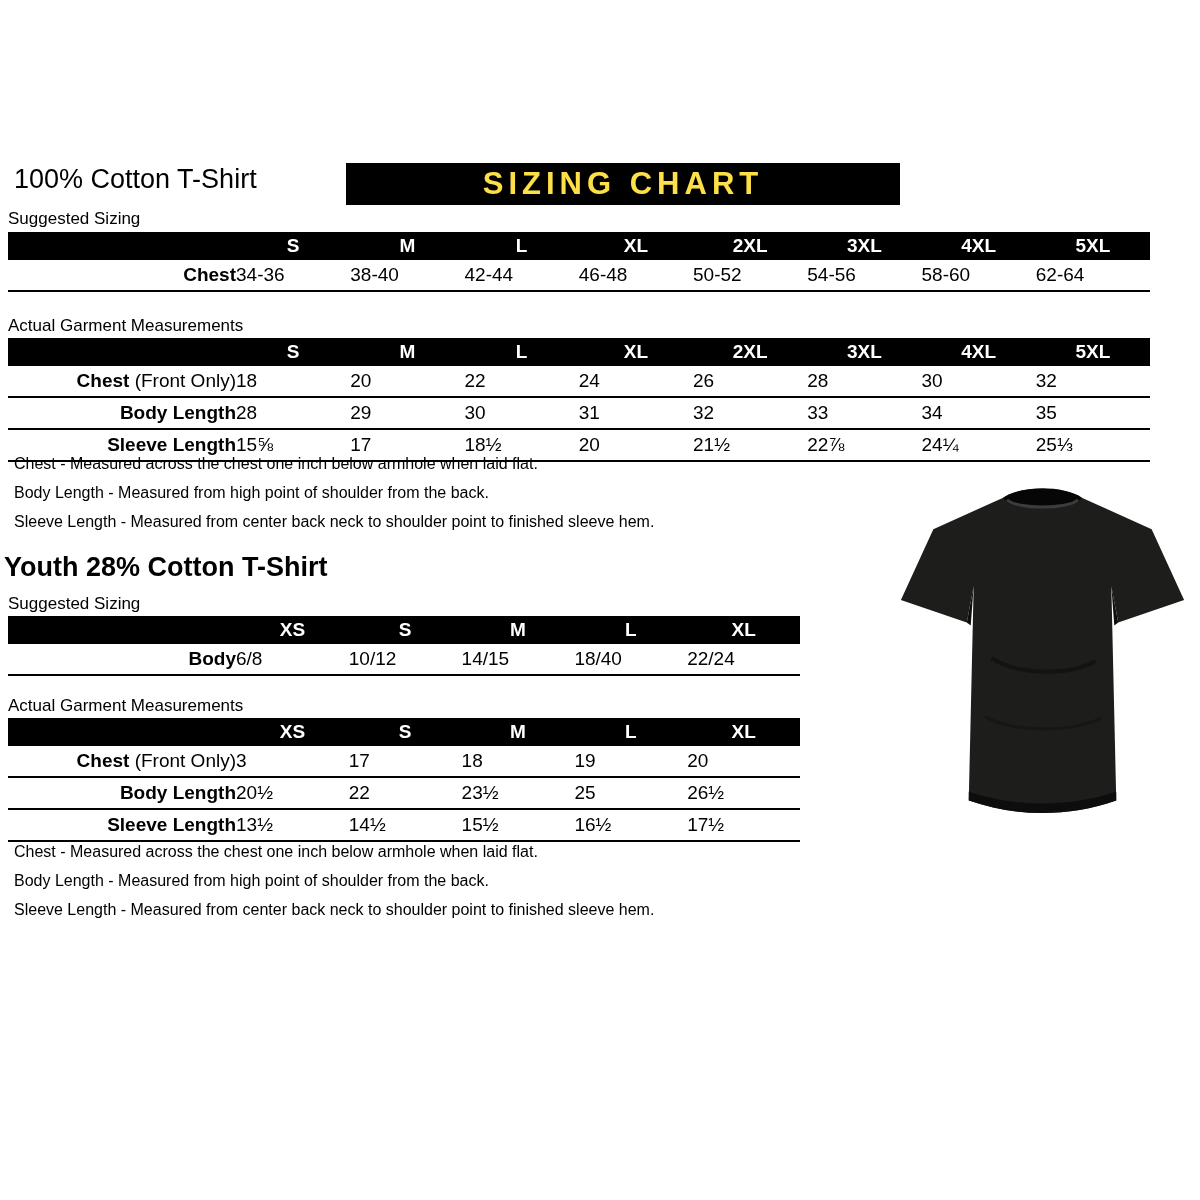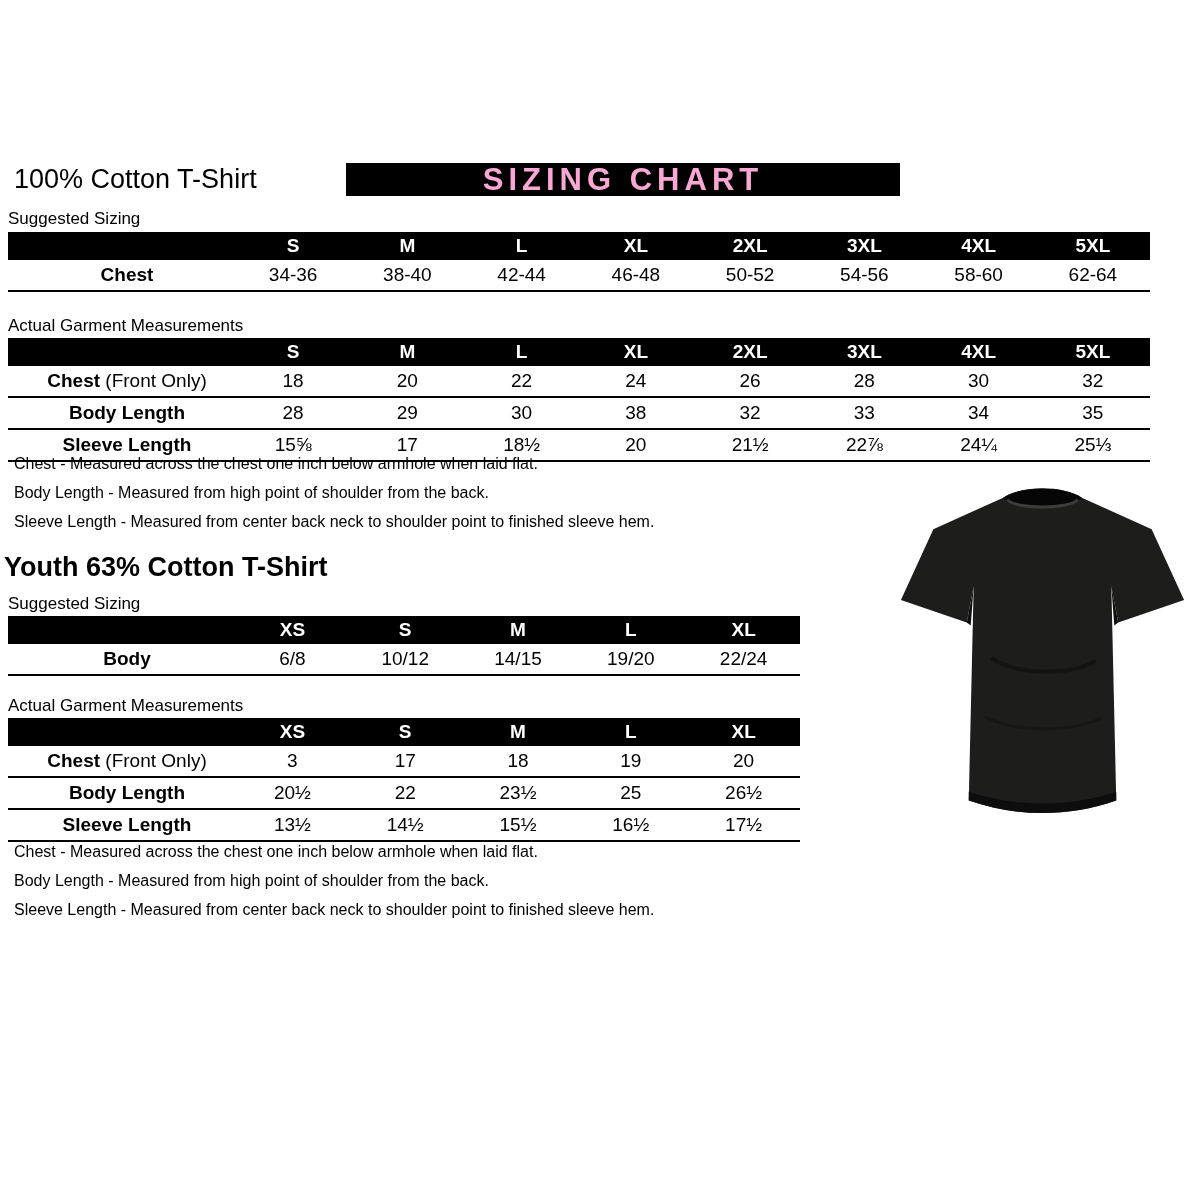--- a/index.html
+++ b/index.html
@@ -3,33 +3,33 @@
 <meta charset="utf-8">
 <style>
   html,body{margin:0;padding:0;background:#ffffff;}
   #root{
     position:relative;width:1200px;height:1200px;background:#ffffff;
     font-family:"Liberation Sans", sans-serif;color:#000;overflow:hidden;
   }
   .title{position:absolute;font-size:27px;font-weight:400;white-space:nowrap;}
   .title.bold{font-weight:700;}
   .banner{
-    position:absolute;left:346px;top:163px;width:554px;height:33px;
-    background:#000;color:#f9a8d4;display:flex;align-items:center;justify-content:center;
+    position:absolute;left:346px;top:163px;width:554px;height:42px;
+    background:#000;color:#fde047;display:flex;align-items:center;justify-content:center;
     font-size:31px;font-weight:700;letter-spacing:5px;
   }
   .sec-label{position:absolute;font-size:17px;font-weight:400;white-space:nowrap;}
   table.size-table{position:absolute;border-collapse:collapse;table-layout:fixed;}
   table.size-table th{
     background:#000;color:#fff;font-size:19px;font-weight:700;
     padding:3px 0;text-align:center;
   }
-  table.size-table td{font-size:19px;text-align:center;padding:4px 0;}
+  table.size-table td{font-size:19px;text-align:left;padding:4px 0;}
   table.size-table tbody tr{border-bottom:2px solid #000;}
-  table.size-table td.rowlabel{text-align:center;padding-left:10px;}
+  table.size-table td.rowlabel{text-align:right;padding-left:10px;}
   table.size-table td.rowlabel b{font-weight:700;}
   .notes{position:absolute;font-size:16px;}
   .notes .note-line{margin-bottom:11px;white-space:nowrap;}
   .shirt-wrap{position:absolute;left:895px;top:476px;width:295px;height:366px;}
 </style>
 </head>
 <body>
 
 <div id="root">
 
@@ -118,21 +118,21 @@
           <td>26</td>
           <td>28</td>
           <td>30</td>
           <td>32</td>
         </tr>
         <tr>
           <td class="rowlabel"><b>Body Length</b></td>
           <td>28</td>
           <td>29</td>
           <td>30</td>
-          <td>38</td>
+          <td>31</td>
           <td>32</td>
           <td>33</td>
           <td>34</td>
           <td>35</td>
         </tr>
         <tr>
           <td class="rowlabel"><b>Sleeve Length</b></td>
           <td>15⅝</td>
           <td>17</td>
           <td>18½</td>
@@ -144,21 +144,21 @@
         </tr>
       </tbody>
     </table>
 
   <div class="notes" style="left:14px;top:455px;">
       <div class="note-line">Chest - Measured across the chest one inch below armhole when laid flat.</div>
       <div class="note-line">Body Length - Measured from high point of shoulder from the back.</div>
       <div class="note-line">Sleeve Length - Measured from center back neck to shoulder point to finished sleeve hem.</div>
     </div>
 
-  <div class="title bold" style="left:4px;top:552px;">Youth 63% Cotton T-Shirt</div>
+  <div class="title bold" style="left:4px;top:552px;">Youth 28% Cotton T-Shirt</div>
 
   <div class="sec-label" style="left:8px;top:594px;">Suggested Sizing</div>
 
   <table class="size-table" style="left:8px;top:616px;width:792px;">
       <colgroup>
         <col style="width: 228px;">
         <col>
         <col>
         <col>
         <col>
@@ -173,21 +173,21 @@
           <th>L</th>
           <th>XL</th>
         </tr>
       </thead>
       <tbody>
         <tr>
           <td class="rowlabel"><b>Body</b></td>
           <td>6/8</td>
           <td>10/12</td>
           <td>14/15</td>
-          <td>19/20</td>
+          <td>18/40</td>
           <td>22/24</td>
         </tr>
       </tbody>
     </table>
 
   <div class="sec-label" style="left:8px;top:696px;">Actual Garment Measurements</div>
 
   <table class="size-table" style="left:8px;top:718px;width:792px;">
       <colgroup>
         <col style="width: 228px;">

